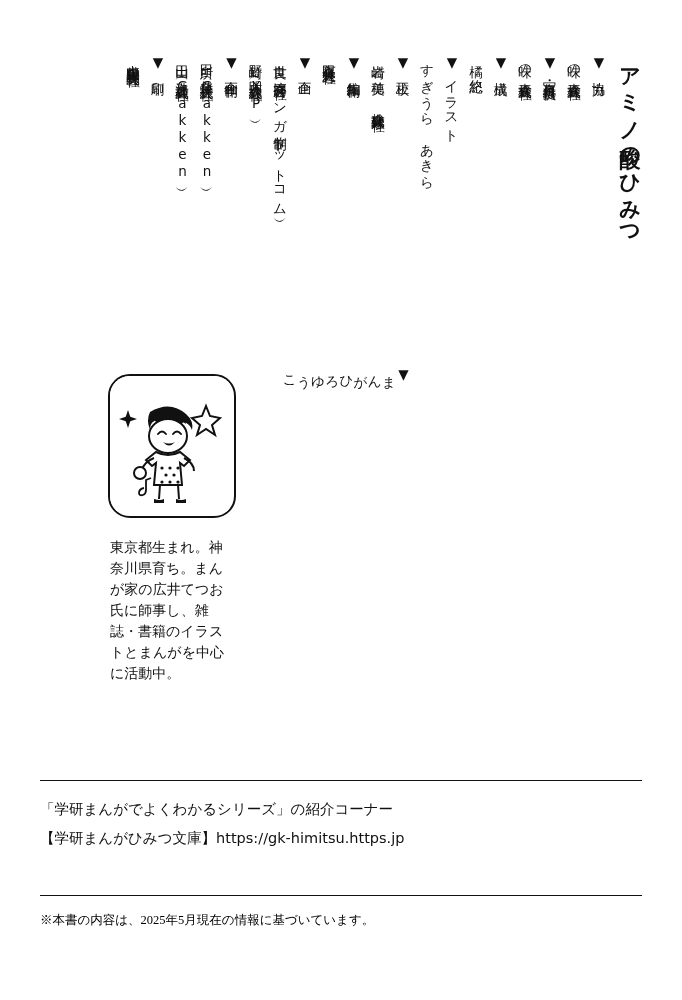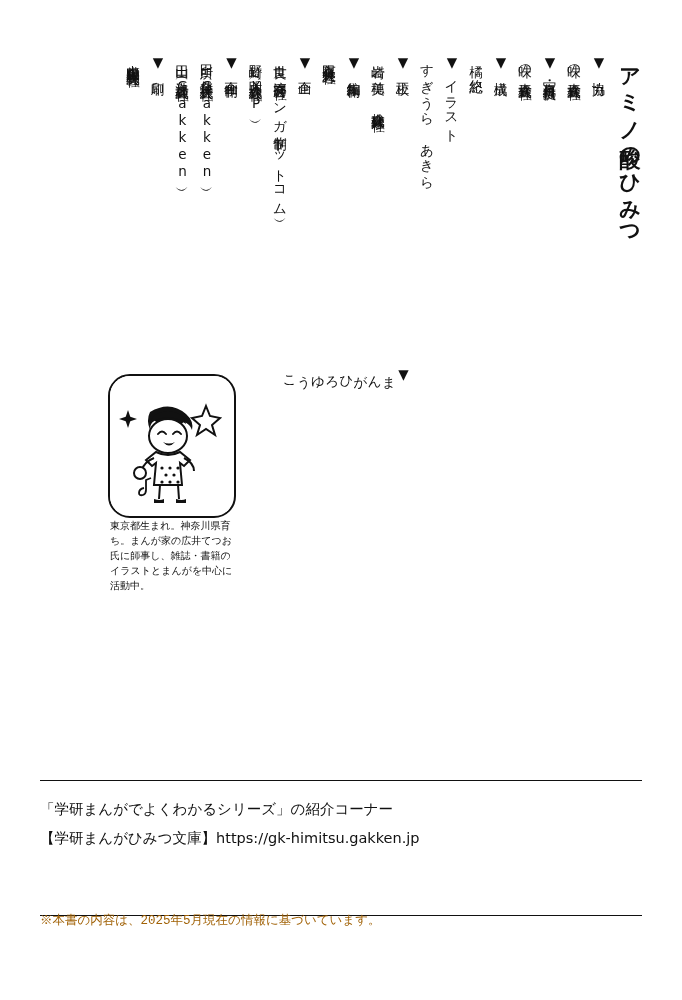--- a/index.html
+++ b/index.html
@@ -92,57 +92,57 @@
     height: 140px;
     border: 2px solid #111;
     border-radius: 22px;
     overflow: hidden;
     background: #fff;
   }
   .avatar svg { display: block; }
 
   .author-bio {
     position: absolute;
-    top: 152px;
+    top: 172px;
     left: 2px;
     width: 124px;
-    font-family: Liberation Serif, serif;
-    font-size: 10px;
+    font-family: Liberation Mono, monospace;
+    font-size: 14px;
     line-height: 1.5;
     letter-spacing: 0px;
     color: #111;
   }
 
   
   .promo {
     position: absolute;
     left: 40px;
     right: 40px;
     top: 780px;
-    height: 136px;
+    height: 116px;
     border-top: 1.6px solid #111;
     border-bottom: 1.6px solid #111;
     padding-top: 14px;
     box-sizing: border-box;
   }
   .promo-line {
     font-family: "DejaVu Sans", "Liberation Sans", sans-serif;
     font-size: 14.5px;
     line-height: 2.0;
     color: #111;
     letter-spacing: 0px;
     white-space: nowrap;
   }
   .note {
     position: absolute;
     left: 40px;
     top: 912px;
-    font-family: Liberation Mono, monospace;
+    font-family: Liberation Serif, serif;
     font-size: 12.5px;
-    color: #a16207;
+    color: #000000;
   }
 </style>
 </head>
 <body>
 
 <div class="page">
 
   <div class="credits">
 
     <div class="vcol title">アミノ酸のひみつ</div>
@@ -228,18 +228,18 @@
 
         <path d="M34 112 q-5 1 -5 5 q0 3 4 2 q3 -1 3 -5 l0 -10 5 -2" fill="none" stroke="#111" stroke-width="1.8"></path>
       </svg>
     </div>
 
     <div class="author-bio">東京都生まれ。神奈川県育ち。まんが家の広井てつお氏に師事し、雑誌・書籍のイラストとまんがを中心に活動中。</div>
   </div>
 
   <div class="promo">
     <div class="promo-line">「学研まんがでよくわかるシリーズ」の紹介コーナー</div>
-    <div class="promo-line">【学研まんがひみつ文庫】https://gk-himitsu.gakken.jp</div>
+    <div class="promo-line">【学研まんがひみつ文庫】https://gk-himitsu.https.jp</div>
   </div>
 
   <div class="note">※本書の内容は、2025年5月現在の情報に基づいています。</div>
 
 </div>
 
 </body></html>

